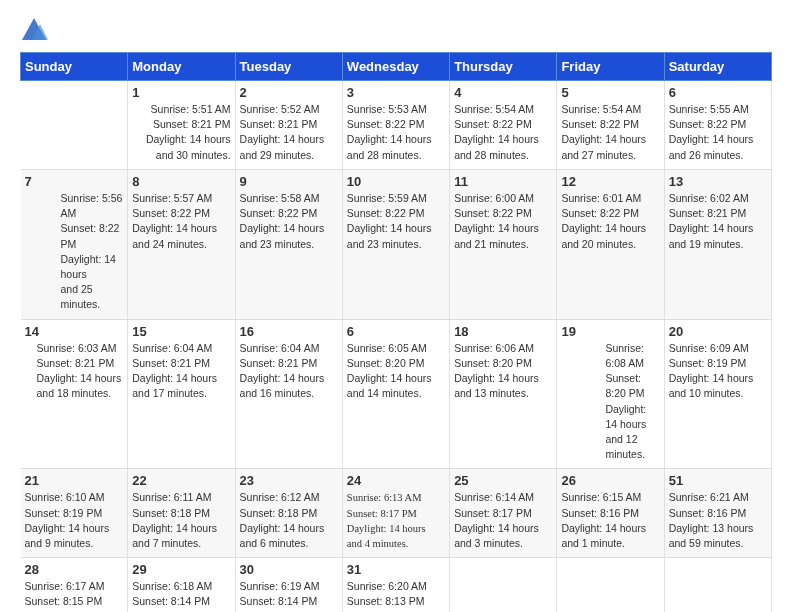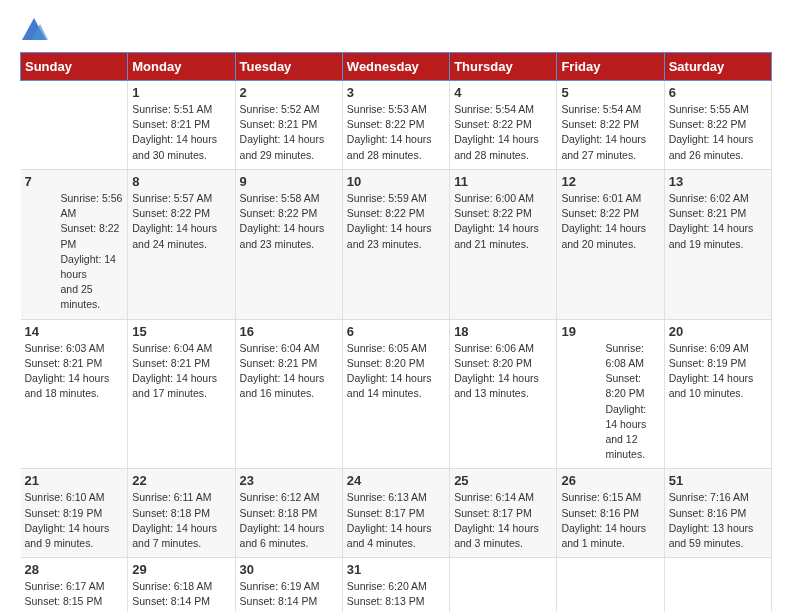--- a/index.html
+++ b/index.html
@@ -44,21 +44,21 @@
     .subtitle {
       font-size: 15px;
       color: #444;
     }
     table {
       width: 100%;
       border-collapse: collapse;
       font-size: 11px;
     }
     thead tr th {
-      background-color: #b91c1c;
+      background-color: #1d4ed8;
       color: #fff;
       padding: 6px 4px;
       text-align: left;
       font-weight: bold;
       font-size: 13px;
       border: 1px solid #5a8ad8;
     }
     tbody tr {
       border-bottom: 1px solid #ddd;
     }
@@ -119,21 +119,21 @@
         <th>Thursday</th>
         <th>Friday</th>
         <th>Saturday</th>
       </tr>
   </thead>
   <tbody id="calendar-body">
   <tr>
         <td class="empty-cell"></td>
         <td>
           <span class="day-number">1</span>
-          <div class="day-info" style="white-space: pre-line;">Sunrise: 5:51 AM
+          <div class="day-info" style="white-space: pre-line; text-align: right;">Sunrise: 5:51 AM
 Sunset: 8:21 PM
 Daylight: 14 hours
 and 30 minutes.</div>
         </td>
         <td>
           <span class="day-number">2</span>
           <div class="day-info" style="white-space: pre-line;">Sunrise: 5:52 AM
 Sunset: 8:21 PM
 Daylight: 14 hours
 and 29 minutes.</div>
@@ -214,21 +214,21 @@
           <span class="day-number">13</span>
           <div class="day-info" style="white-space: pre-line;">Sunrise: 6:02 AM
 Sunset: 8:21 PM
 Daylight: 14 hours
 and 19 minutes.</div>
         </td>
       </tr>
       <tr>
         <td>
           <span class="day-number">14</span>
-          <div class="day-info" style="white-space: pre-line;">Sunrise: 6:03 AM
+          <div class="day-info" style="white-space: pre-line; margin-left: 12px;">Sunrise: 6:03 AM
 Sunset: 8:21 PM
 Daylight: 14 hours
 and 18 minutes.</div>
         </td>
         <td>
           <span class="day-number">15</span>
           <div class="day-info" style="white-space: pre-line;">Sunrise: 6:04 AM
 Sunset: 8:21 PM
 Daylight: 14 hours
 and 17 minutes.</div>
@@ -286,42 +286,42 @@
         </td>
         <td>
           <span class="day-number">23</span>
           <div class="day-info" style="white-space: pre-line;">Sunrise: 6:12 AM
 Sunset: 8:18 PM
 Daylight: 14 hours
 and 6 minutes.</div>
         </td>
         <td>
           <span class="day-number">24</span>
-          <div class="day-info" style="white-space: pre-line;">Sunrise: 6:13 AM
+          <div class="day-info" style="white-space: pre-line; font-family: Liberation Serif, serif;">Sunrise: 6:13 AM
 Sunset: 8:17 PM
 Daylight: 14 hours
 and 4 minutes.</div>
         </td>
         <td>
           <span class="day-number">25</span>
           <div class="day-info" style="white-space: pre-line;">Sunrise: 6:14 AM
 Sunset: 8:17 PM
 Daylight: 14 hours
 and 3 minutes.</div>
         </td>
         <td>
           <span class="day-number">26</span>
           <div class="day-info" style="white-space: pre-line;">Sunrise: 6:15 AM
 Sunset: 8:16 PM
 Daylight: 14 hours
 and 1 minute.</div>
         </td>
         <td>
           <span class="day-number">51</span>
-          <div class="day-info" style="white-space: pre-line;">Sunrise: 7:16 AM
+          <div class="day-info" style="white-space: pre-line;">Sunrise: 6:21 AM
 Sunset: 8:16 PM
 Daylight: 13 hours
 and 59 minutes.</div>
         </td>
       </tr>
       <tr>
         <td>
           <span class="day-number">28</span>
           <div class="day-info" style="white-space: pre-line;">Sunrise: 6:17 AM
 Sunset: 8:15 PM

